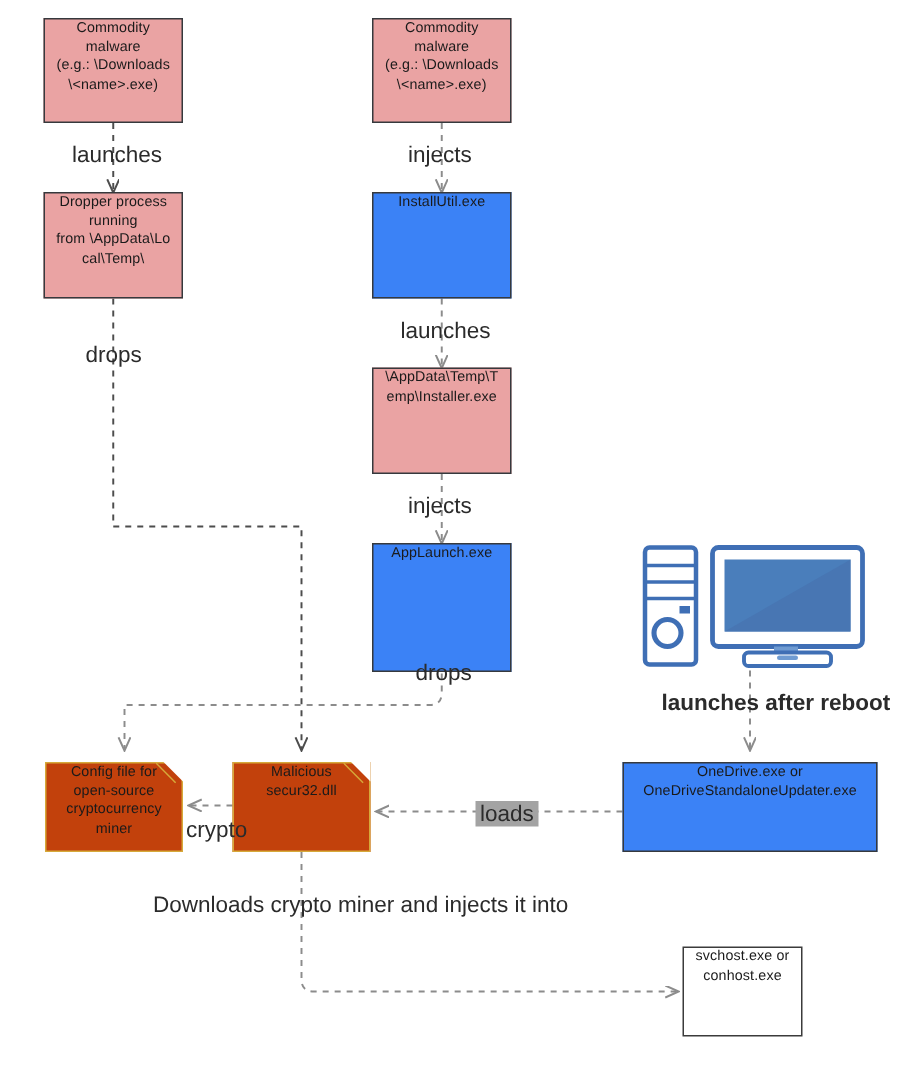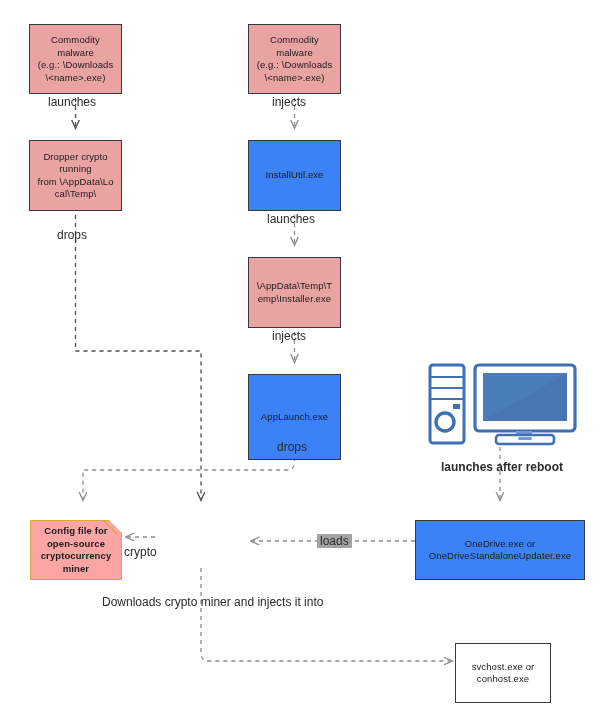--- a/index.html
+++ b/index.html
@@ -23,44 +23,42 @@
     left: 0;
     top: 0;
     width: 600px;
     height: 711px;
     pointer-events: none;
   }
   .node {
     position: absolute;
     box-sizing: border-box;
     display: flex;
-    align-items: center;
+    align-items: flex-start;
     justify-content: center;
     text-align: center;
     font-size: 9.5px;
     line-height: 12.5px;
     color: #1a1a1a;
     letter-spacing: 0.1px;
-    margin-top: 12px;
   }
   .node .txt {
     display: block;
     padding: 0 3px;
     white-space: pre-line;
   }
   .box {
     border: 1.6px solid #36393d;
   }
   .box.pink   { background: #eaa3a3; }
   .box.blue   { background: #3b82f6; }
   .box.white  { background: #ffffff; border-color: #3b3b3b; }
   .note {
-    background: #fca5a5;
+    background: #c2410c;
     border: 1.3px solid #d6a93a;
-    font-weight: bold;
   }
   .note .fold {
     position: absolute;
     right: -1.3px;
     top: -1.3px;
     width: 0;
     height: 0;
     border-left: 13px solid transparent;
     border-top: 13px solid #ffffff;
   }
@@ -78,21 +76,21 @@
     left: 0;
     top: 0;
     width: 19px;
     height: 0;
     border-top: 1.3px solid #d6a93a;
     transform: rotate(45deg);
     transform-origin: 0 0;
   }
   .edge-label {
     position: absolute;
-    font-size: 12px;
+    font-size: 15px;
     color: #2b2b2b;
     white-space: nowrap;
     background: transparent;
     text-align: center;
   }
   .pc-icon {
     position: absolute;
   }
 </style>
 </head>
@@ -152,21 +150,21 @@
   </svg>
 
   <div class="node box pink" style="left:29px; top:12px; width:93px; height:70px;">
     <span class="txt">Commodity
 malware
 (e.g.: \Downloads
 \&lt;name&gt;.exe)</span>
   </div>
 
   <div class="node box pink" style="left:29px; top:128px; width:93px; height:71px;">
-    <span class="txt">Dropper crypto
+    <span class="txt">Dropper process
 running
 from \AppData\Lo
 cal\Temp\</span>
   </div>
 
   <div class="node box pink" style="left:248px; top:12px; width:93px; height:70px;">
     <span class="txt">Commodity
 malware
 (e.g.: \Downloads
 \&lt;name&gt;.exe)</span>
@@ -187,27 +185,33 @@
 
   <div class="node note" style="left:30px; top:508px; width:92px; height:60px; position:absolute;">
     <span class="fold"></span>
     <span class="foldline"></span>
     <span class="txt">Config file for
 open-source
 cryptocurrency
 miner</span>
   </div>
 
+  <div class="node note" style="left:155px; top:508px; width:92px; height:60px; position:absolute;">
+    <span class="fold"></span>
+    <span class="foldline"></span>
+    <span class="txt">Malicious
+secur32.dll</span>
+  </div>
 
   <div class="node box blue" style="left:415px; top:508px; width:170px; height:60px;">
     <span class="txt">OneDrive.exe or
 OneDriveStandaloneUpdater.exe</span>
   </div>
 
-  <div class="node box white" style="left:455px; top:631px; width:96px; height:60px;">
+  <div class="node box white" style="left:455px; top:631px; width:80px; height:60px;">
     <span class="txt">svchost.exe or
 conhost.exe</span>
   </div>
 
   <div class="pc-icon" style="left:428px; top:363px; width:152px; height:84px;">
     <svg width="152" height="84" viewBox="0 0 152 84" xmlns="http://www.w3.org/2000/svg">
 
       <rect x="2" y="2" width="34" height="78" rx="3" ry="3" fill="#ffffff" stroke="#3f6fb5" stroke-width="3"></rect>
       <line x1="2" y1="14" x2="36" y2="14" stroke="#3f6fb5" stroke-width="2.2"></line>
       <line x1="2" y1="25" x2="36" y2="25" stroke="#3f6fb5" stroke-width="2.2"></line>

